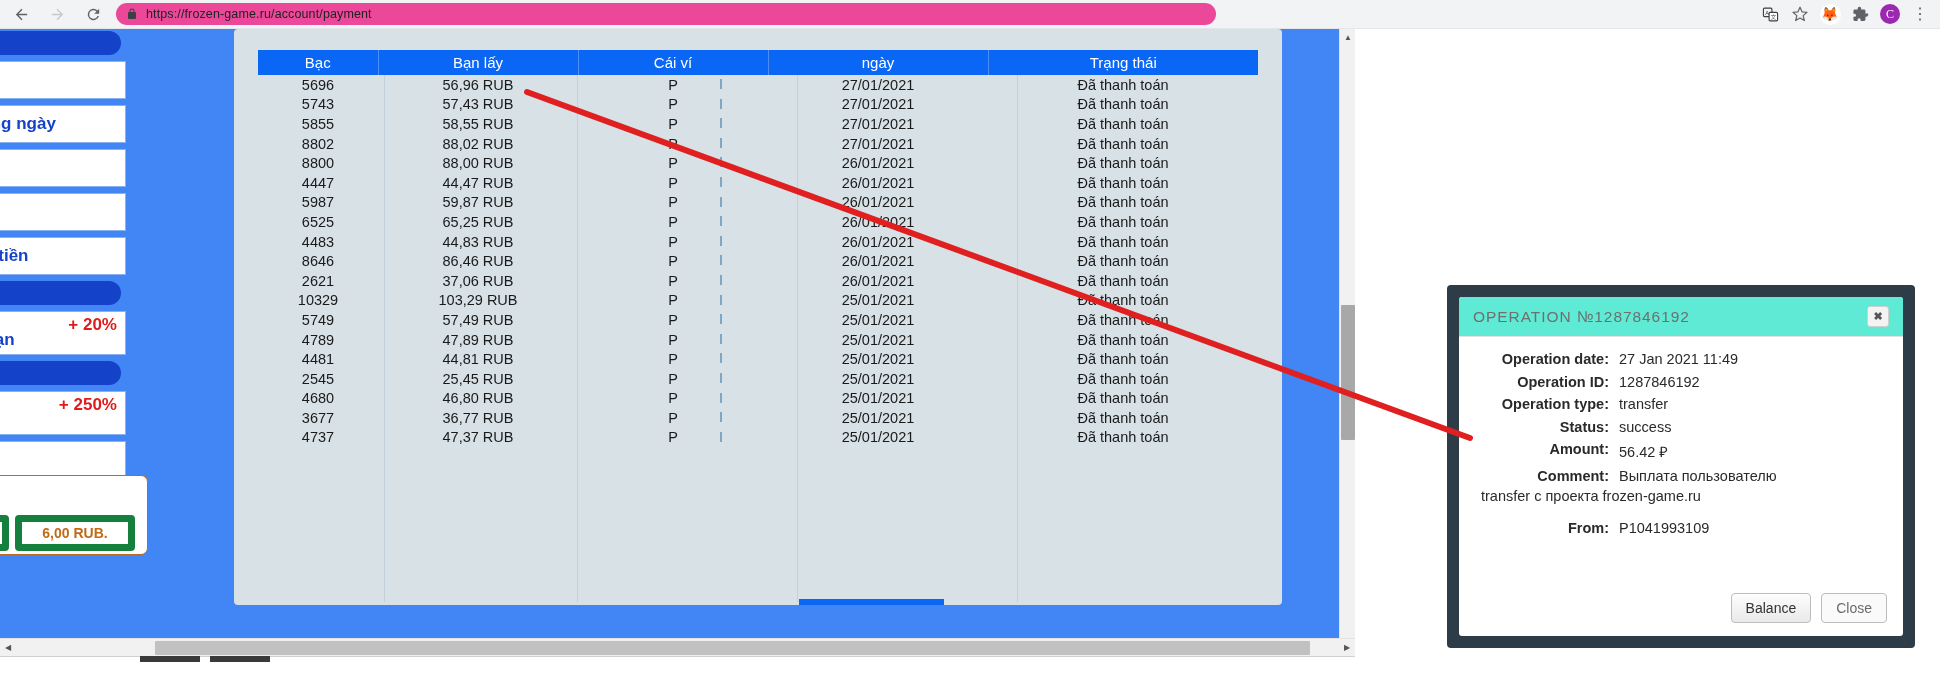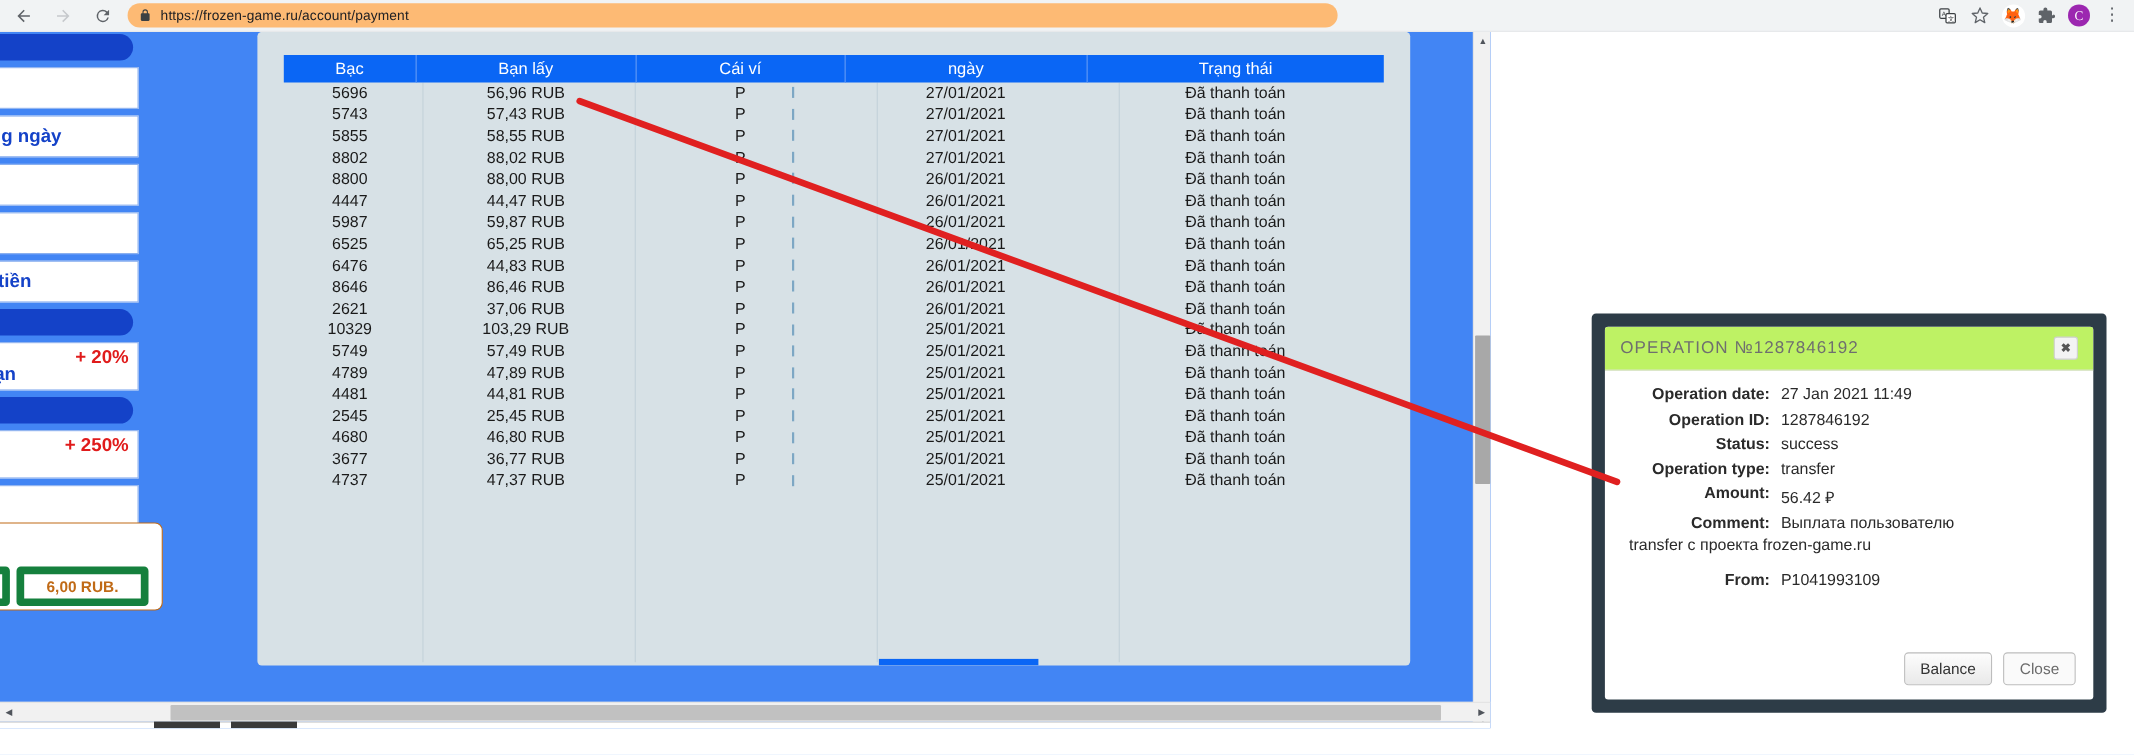--- a/index.html
+++ b/index.html
@@ -24,21 +24,21 @@
     color: #5f6368;
   }
   .nav-btn.disabled { color: #c6c9cc; }
   .nav-btn svg { display: block; }
 
   .omnibox {
     margin-left: 8px;
     height: 22px;
     flex: 0 0 auto;
     min-width: 1100px;
-    background: #fdba74;
+    background: #ec4899;
     border-radius: 11px;
     display: flex; align-items: center;
     padding: 0 10px;
   }
   .lock-ico { margin-right: 8px; display: flex; }
   .url-text {
     font-size: 12.5px; color: #202124;
     letter-spacing: .01em;
     white-space: nowrap;
   }
@@ -245,21 +245,21 @@
     padding: 12px;
   }
   .modal {
     width: 100%; height: 100%;
     background: #ffffff;
     border-radius: 3px;
     overflow: hidden;
     position: relative;
   }
   .modal-head {
-    height: 40px; background: #bef264;
+    height: 40px; background: #5eead4;
     border-bottom: 1px solid #e2e2e2;
     display: flex; align-items: center;
     padding: 0 14px;
     text-align: center;
   }
   .modal-title {
     color: #6f6f6f; font-size: 15.5px; letter-spacing: .06em;
   }
   .modal-x {
     margin-left: auto;
@@ -483,21 +483,21 @@
                 <td class="c-status">Đã thanh toán</td>
               </tr>
               <tr>
                 <td class="c-id">6525</td>
                 <td class="c-amt">65,25 RUB</td>
                 <td class="c-wal">P<span class="wal-dot"></span></td>
                 <td class="c-date">26/01/2021</td>
                 <td class="c-status">Đã thanh toán</td>
               </tr>
               <tr>
-                <td class="c-id">6476</td>
+                <td class="c-id">4483</td>
                 <td class="c-amt">44,83 RUB</td>
                 <td class="c-wal">P<span class="wal-dot"></span></td>
                 <td class="c-date">26/01/2021</td>
                 <td class="c-status">Đã thanh toán</td>
               </tr>
               <tr>
                 <td class="c-id">8646</td>
                 <td class="c-amt">86,46 RUB</td>
                 <td class="c-wal">P<span class="wal-dot"></span></td>
                 <td class="c-date">26/01/2021</td>
@@ -599,26 +599,26 @@
         <div class="modal-body">
           <div class="frow">
             <span class="k">Operation date:</span>
             <span class="v">27 Jan 2021 11:49</span>
           </div>
           <div class="frow">
             <span class="k">Operation ID:</span>
             <span class="v">1287846192</span>
           </div>
           <div class="frow">
+            <span class="k">Operation type:</span>
+            <span class="v">transfer</span>
+          </div>
+          <div class="frow">
             <span class="k">Status:</span>
             <span class="v">success</span>
-          </div>
-          <div class="frow">
-            <span class="k">Operation type:</span>
-            <span class="v">transfer</span>
           </div>
           <div class="frow">
             <span class="k">Amount:</span>
             <span class="v">56.42 ₽</span>
           </div>
           <div class="frow">
             <span class="k">Comment:</span>
             <span class="v">Выплата пользователю</span>
           </div>
           <div class="wrapline">transfer с проекта frozen-game.ru</div>

